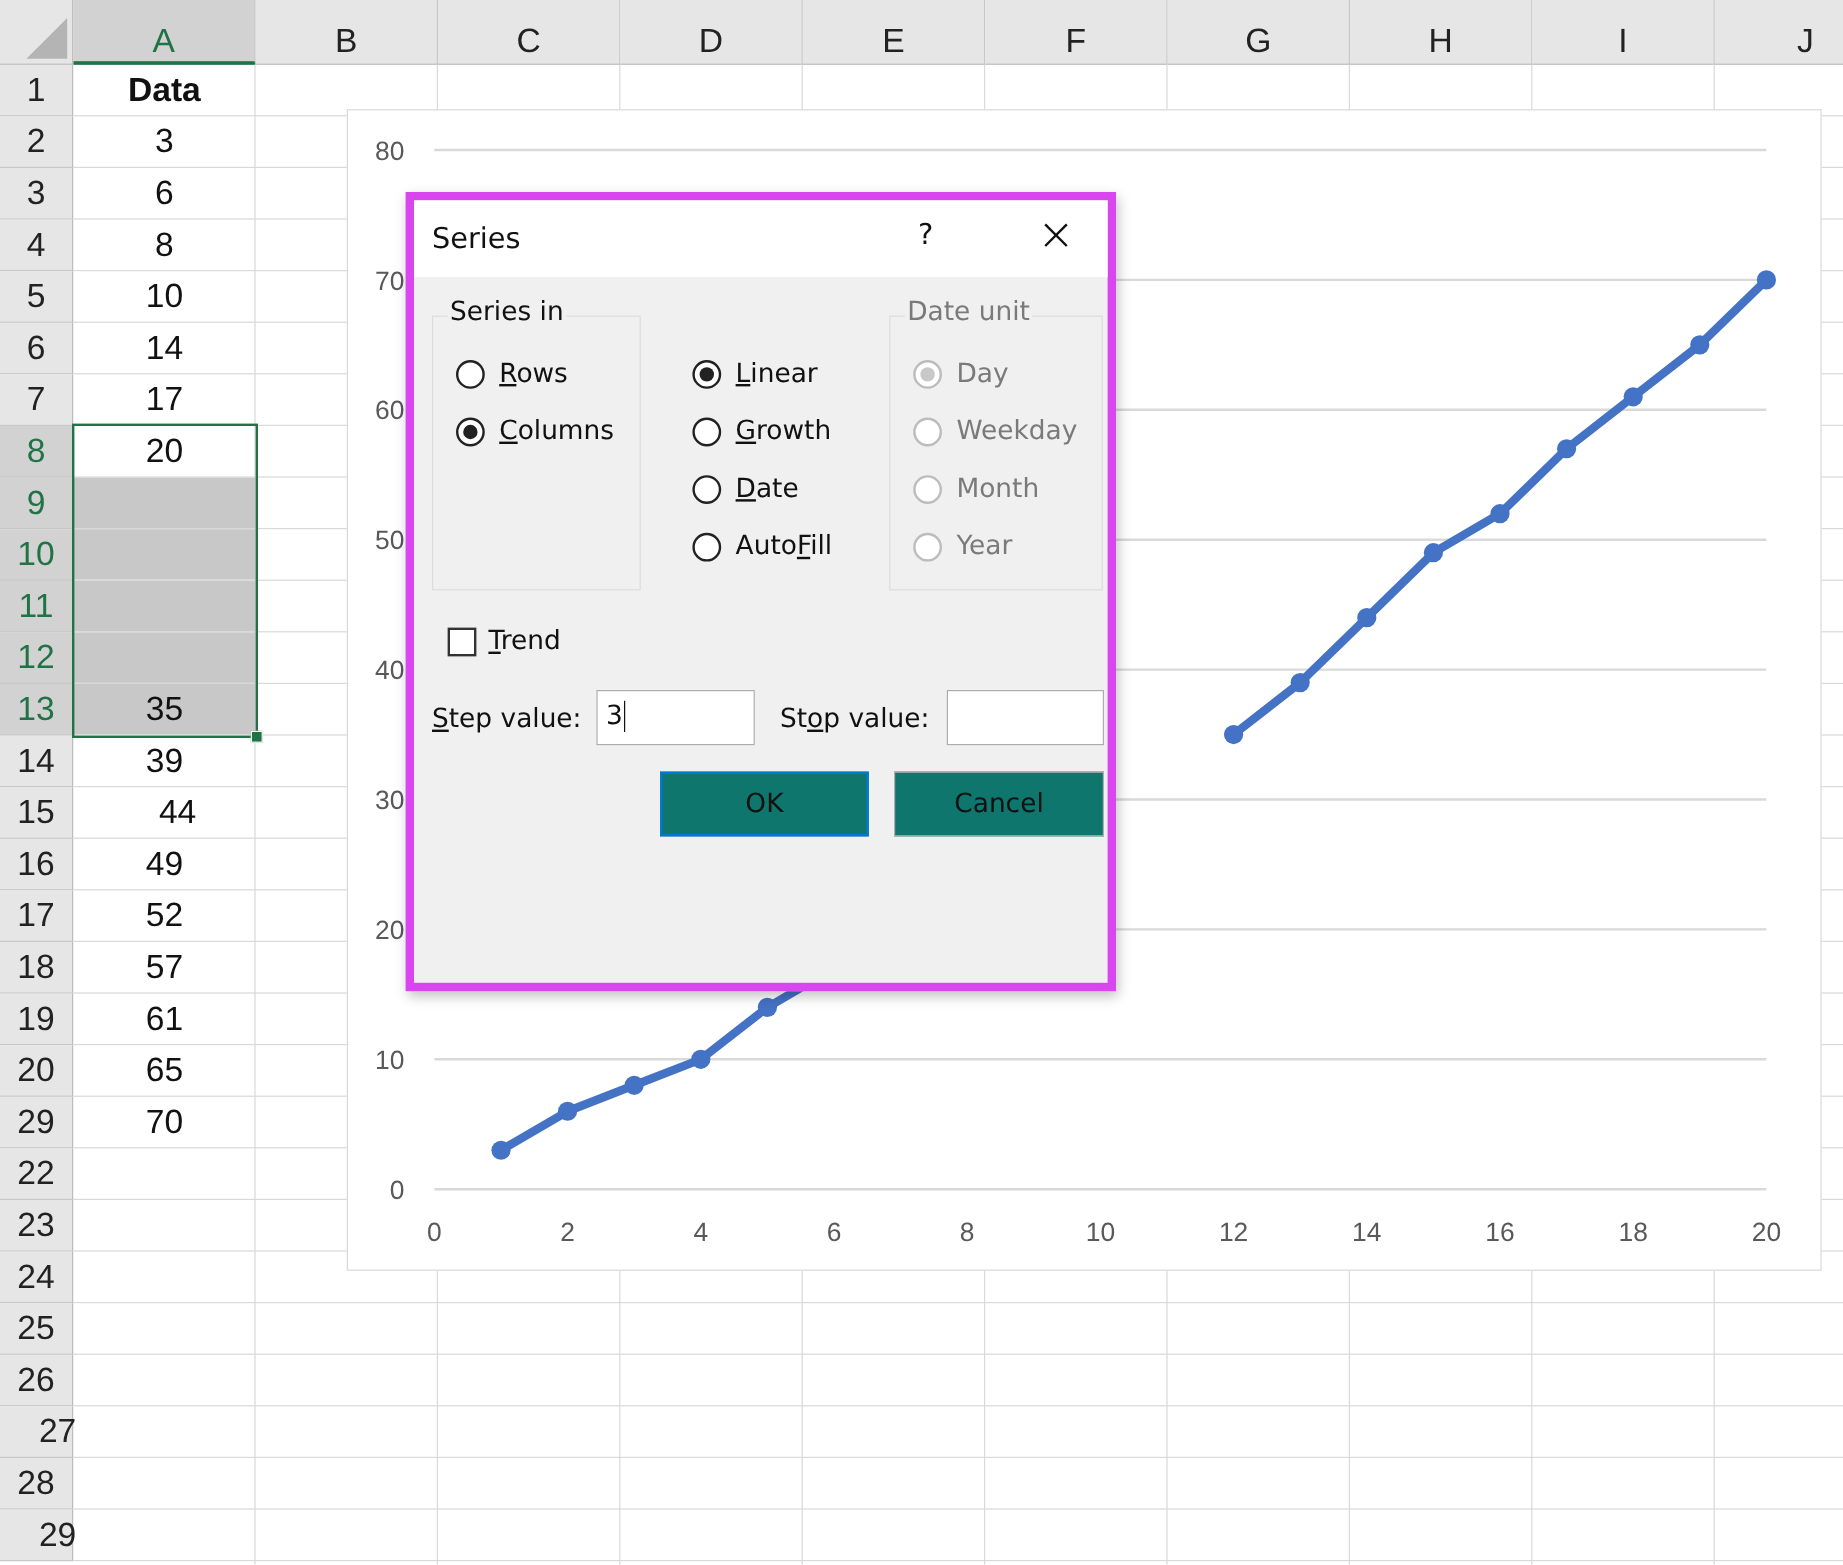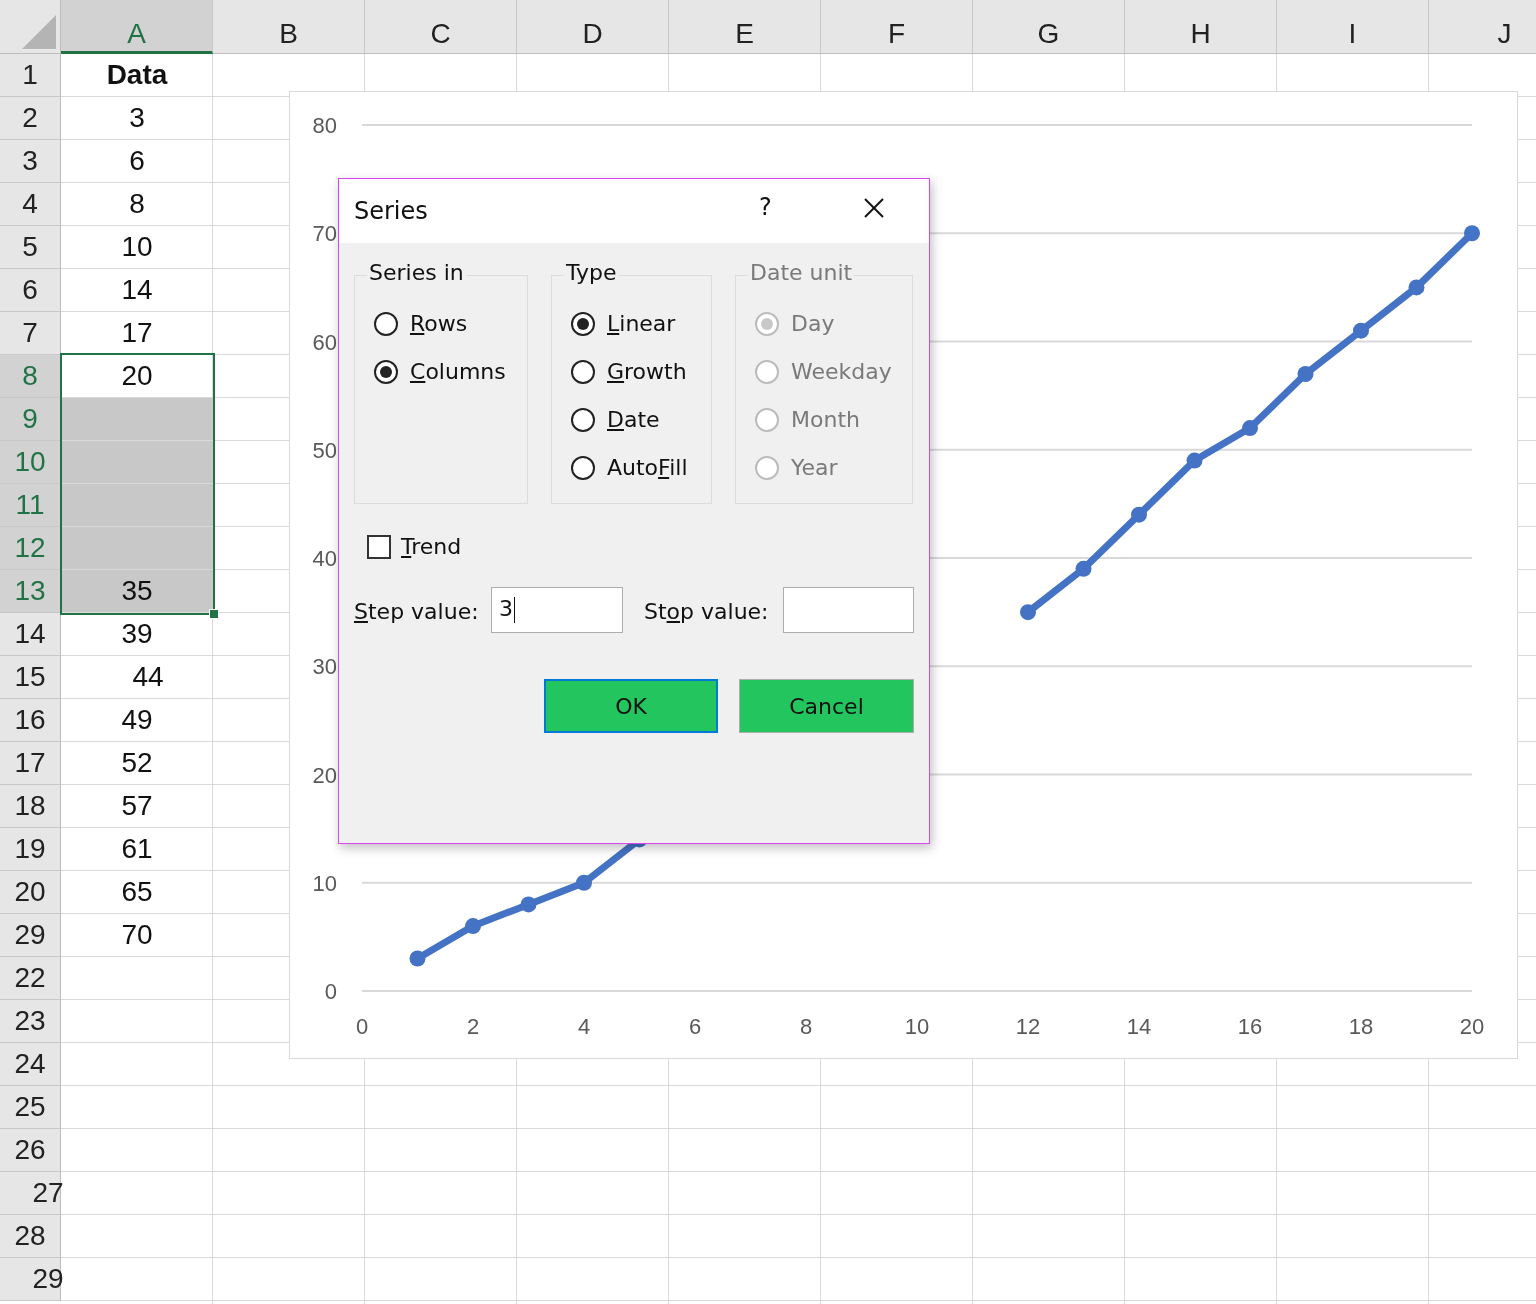--- a/index.html
+++ b/index.html
@@ -23,22 +23,22 @@
           display:flex; align-items:center; justify-content:center; }
   .cell.bold { font-weight:bold; }
   .cell.shade { background:#c8c8c8; }
   .selbox { position:absolute; left:60px; top:353px; width:155px; height:262px; border:2px solid #217346;
             box-sizing:border-box; pointer-events:none; }
   .fillhandle { position:absolute; left:209px; top:609px; width:8px; height:8px; background:#217346;
             border:1px solid #fff; }
   .chart { position:absolute; left:289px; top:91px; width:1229px; height:968px; background:#fff;
            border:1px solid #d9d9d9; box-sizing:border-box; }
   .chart svg { position:absolute; left:0; top:0; }
-  .dialog { position:absolute; left:338px; top:178px; width:592px; height:666px; background:#f0f0f0;
-            border:1px solid #d946ef; box-sizing:border-box; box-shadow:2px 4px 10px rgba(0,0,0,0.25);
+  .dialog { position:absolute; left:338px; top:160px; width:592px; height:666px; background:#f0f0f0;
+            border:7px solid #d946ef; box-sizing:border-box; box-shadow:2px 4px 10px rgba(0,0,0,0.25);
             font-family:"DejaVu Sans", sans-serif; }
   .dlg-title { position:absolute; left:0; top:0; right:0; height:64px; background:#fff; }
   .dlg-title .t { position:absolute; left:15px; top:18px; font-size:24px; color:#111; }
   .dlg-help { position:absolute; left:420px; top:14px; font-size:24px; color:#111; cursor:pointer; }
   .dlg-close { position:absolute; left:520px; top:14px; width:30px; height:30px; cursor:pointer; }
   .group { position:absolute; border:1px solid #dcdcdc; box-sizing:border-box; }
   .group .legend { position:absolute; top:-16px; left:12px; background:#f0f0f0; padding:0 2px; font-size:22px; color:#111; }
   .group.disabled .legend { color:#7a7a7a; }
   .radio { position:absolute; display:flex; align-items:center; font-size:22px; color:#111; cursor:pointer; }
   .radio .circ { width:24px; height:24px; border-radius:50%; border:2px solid #222; background:#fff;
@@ -47,22 +47,22 @@
   .radio.disabled { color:#7a7a7a; cursor:default; }
   .radio.disabled .circ { border-color:#bcbcbc; }
   .radio.disabled .circ.on::after { background:#c8c8c8; }
   .u { text-decoration:underline; }
   .chk { position:absolute; left:15px; top:355px; display:flex; align-items:center; font-size:22px; color:#111; cursor:pointer;padding-left:13px; }
   .chk .box { width:24px; height:24px; border:2px solid #333; background:#fff; box-sizing:border-box; margin-right:10px; }
   .lbl { position:absolute; font-size:22px; color:#111; }
   .inp { position:absolute; height:46px; background:#fff; border:1px solid #adadad; box-sizing:border-box;
          font-size:22px; padding:8px 7px; color:#111; font-family:"DejaVu Sans", sans-serif; }
   .caret { display:inline-block; width:1px; height:26px; background:#111; vertical-align:middle; margin-left:1px; }
-  .btn { position:absolute; height:54px; background:#22c55e; border:1px solid #adadad; box-sizing:border-box;
-         font-size:22px; color:#111; display:flex; align-items:center; justify-content:center; cursor:pointer;margin-top:24px; }
+  .btn { position:absolute; height:54px; background:#0f766e; border:1px solid #adadad; box-sizing:border-box;
+         font-size:22px; color:#111; display:flex; align-items:center; justify-content:center; cursor:pointer; }
   .btn.default { border:2px solid #0078d7; }
 </style>
 </head>
 <body>
 
 <div id="sheet">
     <div class="colhdr sel" style="left: 61px; width: 152px;">A</div>
     <div class="gridv" style="left: 212px;"></div>
     <div class="colhdr" style="left: 213px; width: 152px;">B</div>
     <div class="gridv" style="left: 364px;"></div>
@@ -236,23 +236,20 @@
       <svg width="30" height="30">
         <line x1="6" y1="6" x2="24" y2="24" stroke="#111" stroke-width="2"></line>
         <line x1="24" y1="6" x2="6" y2="24" stroke="#111" stroke-width="2"></line>
       </svg>
     </span>
   </div>
 
   <div class="group" style="left:15px;top:96px;width:174px;height:229px;">
     <span class="legend">Series in</span>
   </div>
-  <div class="group" style="left:212px;top:96px;width:161px;height:229px;">
-    <span class="legend">Type</span>
-  </div>
   <div class="group disabled" style="left:396px;top:96px;width:178px;height:229px;">
     <span class="legend">Date unit</span>
   </div>
 
   <div id="radios">
       <div class="radio" style="left: 35px; top: 132px;">
         <span class="circ"></span>
         <span><span></span><span class="u">R</span><span>ows</span></span>
       </div>
       <div class="radio" style="left: 35px; top: 180px;">

